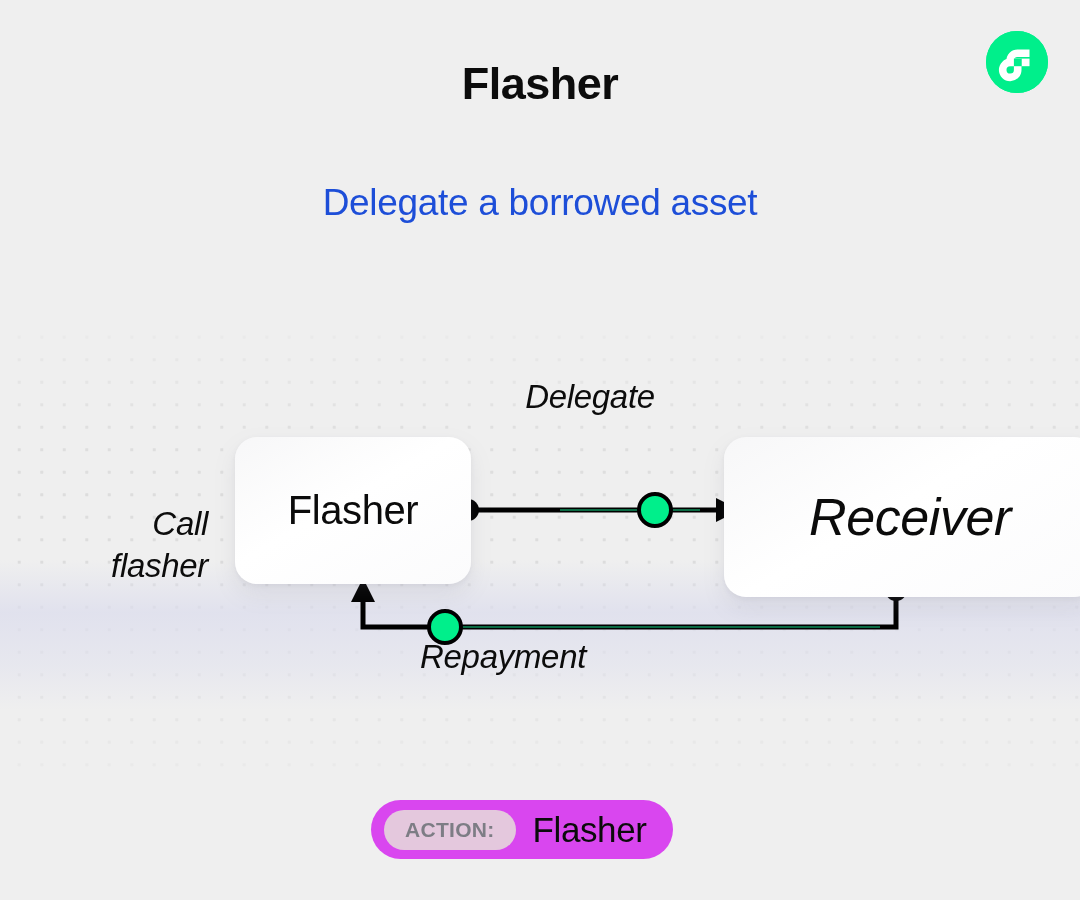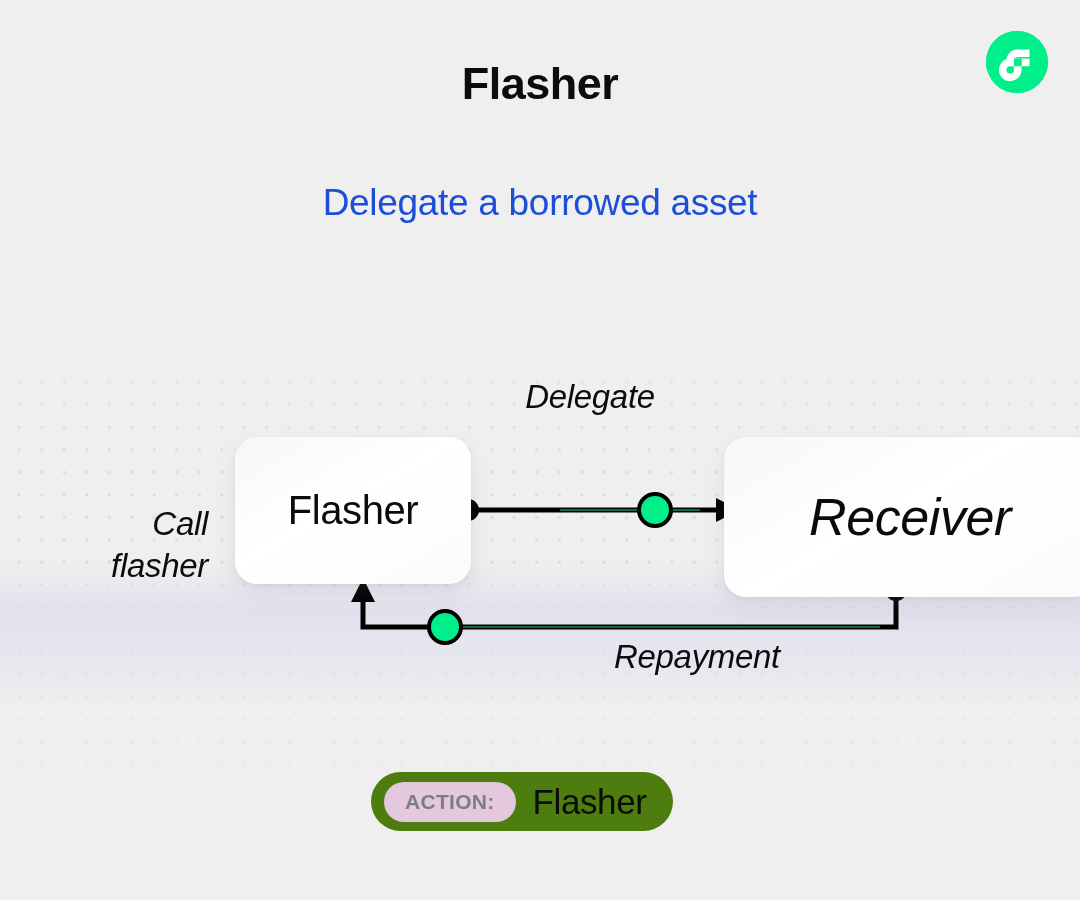--- a/index.html
+++ b/index.html
@@ -131,35 +131,35 @@
     top: 155px;
     width: 188px;
     text-align: right;
     margin-top: 28px;
   }
   .label-call span { display: block; }
   .label-repayment {
     left: 420px;
     top: 316px;
     width: 360px;
-    text-align: right;
+    text-align: left;
   }
 
   .edges {
     position: absolute;
     inset: 0;
   }
 
   
   .action-badge {
     position: absolute;
     left: 371px;
-    top: 772px;
+    top: 800px;
     height: 59px;
-    background: #4d7c0f;
+    background: #d946ef;
     border-radius: 30px;
     display: flex;
     align-items: center;
     padding: 0 26px 0 13px;
     gap: 17px;
   }
   .action-tag {
     background: #e4c8dd;
     color: #7d7d85;
     border-radius: 20px;

